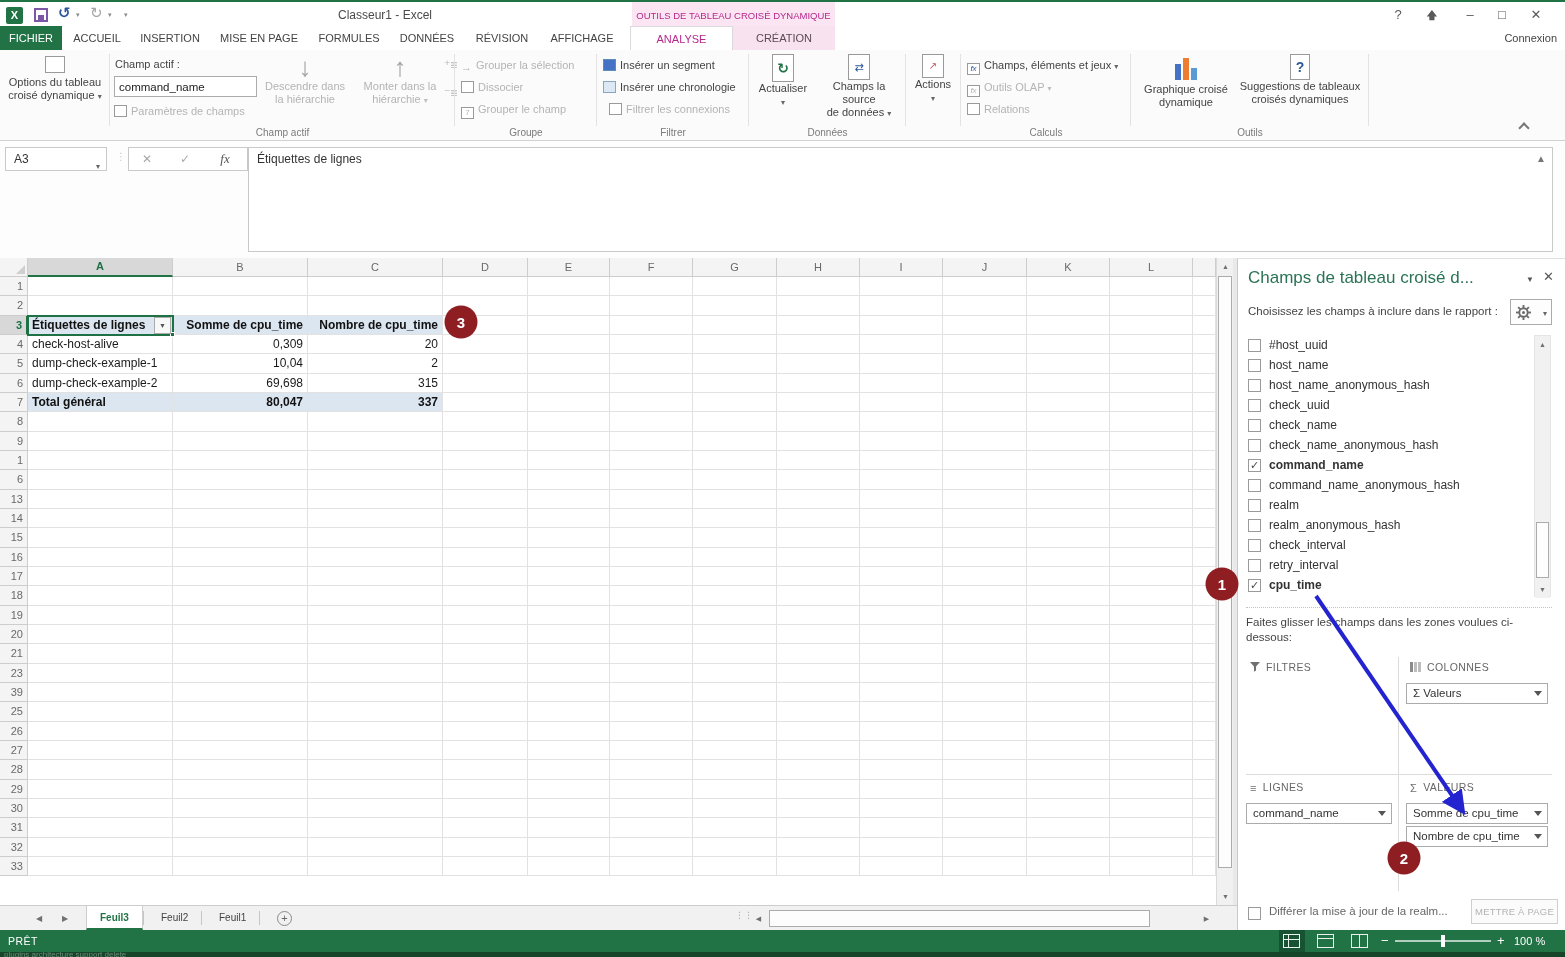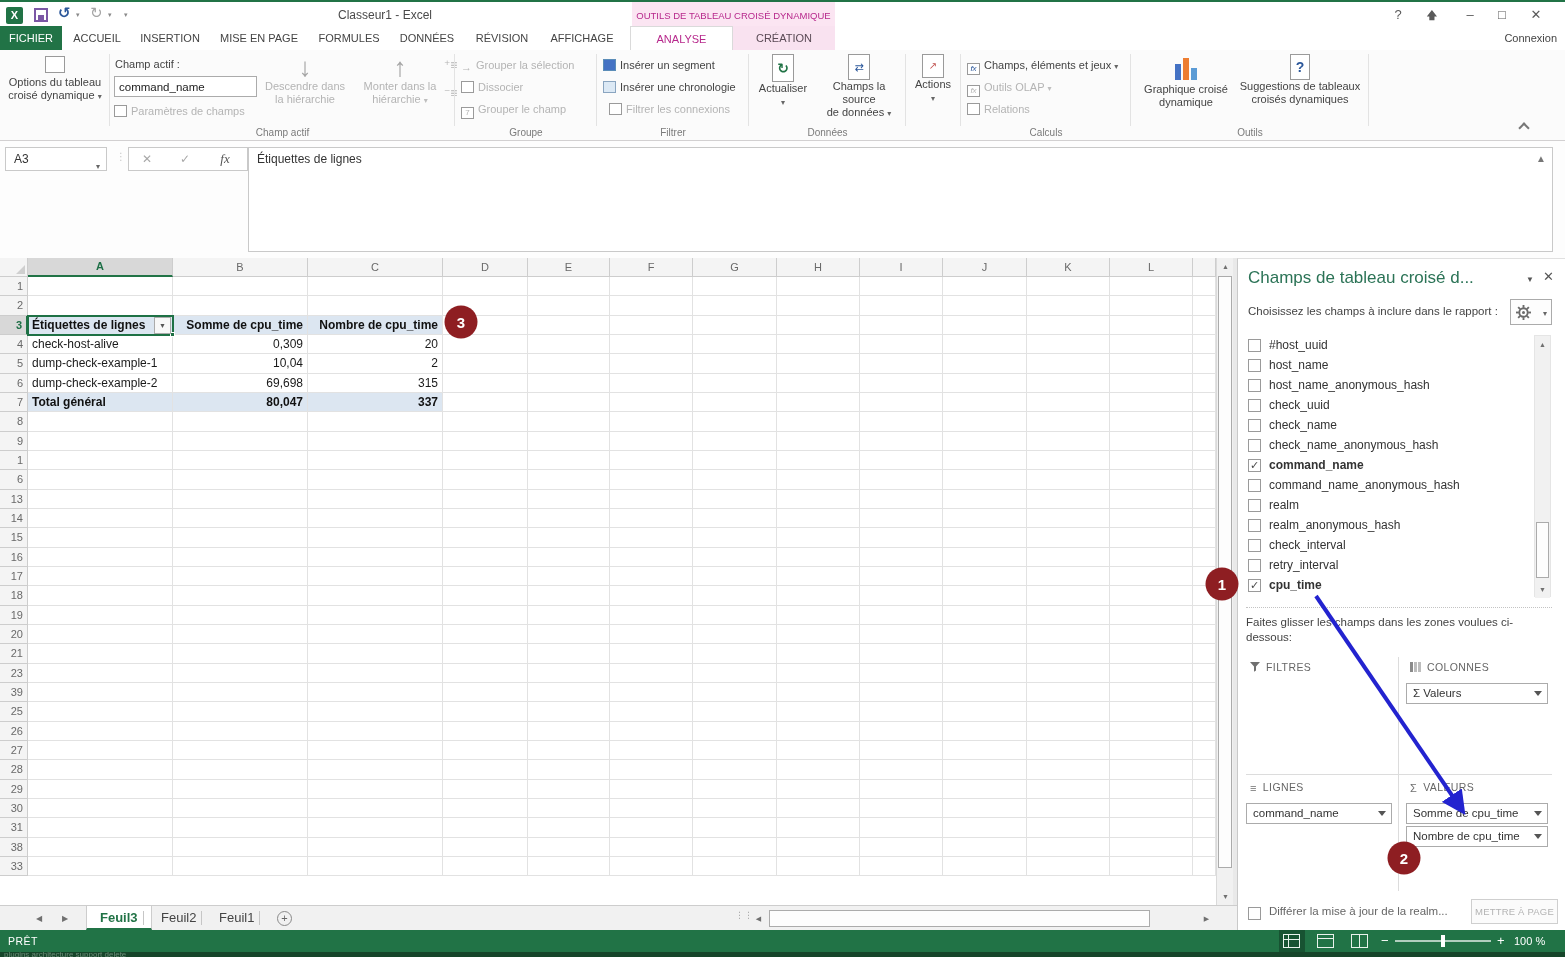--- a/index.html
+++ b/index.html
@@ -116,21 +116,21 @@
         line-height:19px;padding-left:6px;white-space:nowrap;overflow:hidden}
   .pill .pcar{position:absolute;right:5px;top:7px;border-left:4px solid transparent;border-right:4px solid transparent;border-top:5px solid #555}
   .p-defer-check{position:absolute;left:10px;top:648px;width:13px;height:13px;border:1px solid #9A9A9A;background:#fff}
   .p-defer-label{position:absolute;left:31px;top:646px;font-size:11.5px;color:#666;white-space:nowrap}
   .p-update{position:absolute;left:233px;top:640px;width:87px;height:25px;border:1px solid #CFCFCF;background:#FBFBFB;
             color:#B3B3B3;font-size:9.5px;text-align:center;line-height:23px;letter-spacing:.2px;white-space:nowrap}
 
   
   .sheetbar{position:absolute;left:0;top:905px;width:1237px;height:25px;background:#F1F1F1;border-top:1px solid #CDCDCD}
   .nav-ar{position:absolute;top:0;height:25px;line-height:25px;font-size:8px;color:#707070}
-  .sheet-tab{position:absolute;top:0;height:24px;line-height:24px;padding:0 13px;font-size:13px;color:#444}
+  .sheet-tab{position:absolute;top:0;height:24px;line-height:24px;padding:0 13px;font-size:10px;color:#444}
   .sheet-tab.active{background:#fff;color:#217346;font-weight:bold;border-bottom:2px solid #217346;
                     border-left:1px solid #CDCDCD;border-right:1px solid #CDCDCD}
   .tab-div{position:absolute;top:5px;width:1px;height:14px;background:#C6C6C6}
   .addsheet{position:absolute;top:5px;width:15px;height:15px;border:1px solid #8a8a8a;border-radius:50%;
             color:#666;font-size:11px;line-height:13px;text-align:center}
   .hs-dots{position:absolute;left:735px;top:6px;color:#AAAAAA;font-size:9px;line-height:7px}
   .hs-arrow{position:absolute;top:3px;width:17px;height:19px;text-align:center;line-height:19px;font-size:7px;color:#707070}
   .hs-thumb{position:absolute;top:4px;height:17px;background:#FDFDFD;border:1px solid #ABABAB}
 
   
@@ -798,21 +798,21 @@
         <div class="g-cell" style="width: 83px;"></div>
         <div class="g-cell" style="width: 84px;"></div>
         <div class="g-cell" style="width: 83px;"></div>
         <div class="g-cell" style="width: 83px;"></div>
         <div class="g-cell" style="width: 84px;"></div>
         <div class="g-cell" style="width: 83px;"></div>
         <div class="g-cell" style="width: 83px;"></div>
         <div class="g-cell" style="width: 23px;"></div>
       </div>
       <div class="g-row">
-        <div class="g-rowhdr">38</div>
+        <div class="g-rowhdr">32</div>
         <div class="g-cell" style="width: 145px;"></div>
         <div class="g-cell" style="width: 135px;"></div>
         <div class="g-cell" style="width: 135px;"></div>
         <div class="g-cell" style="width: 85px;"></div>
         <div class="g-cell" style="width: 82px;"></div>
         <div class="g-cell" style="width: 83px;"></div>
         <div class="g-cell" style="width: 84px;"></div>
         <div class="g-cell" style="width: 83px;"></div>
         <div class="g-cell" style="width: 83px;"></div>
         <div class="g-cell" style="width: 84px;"></div>

